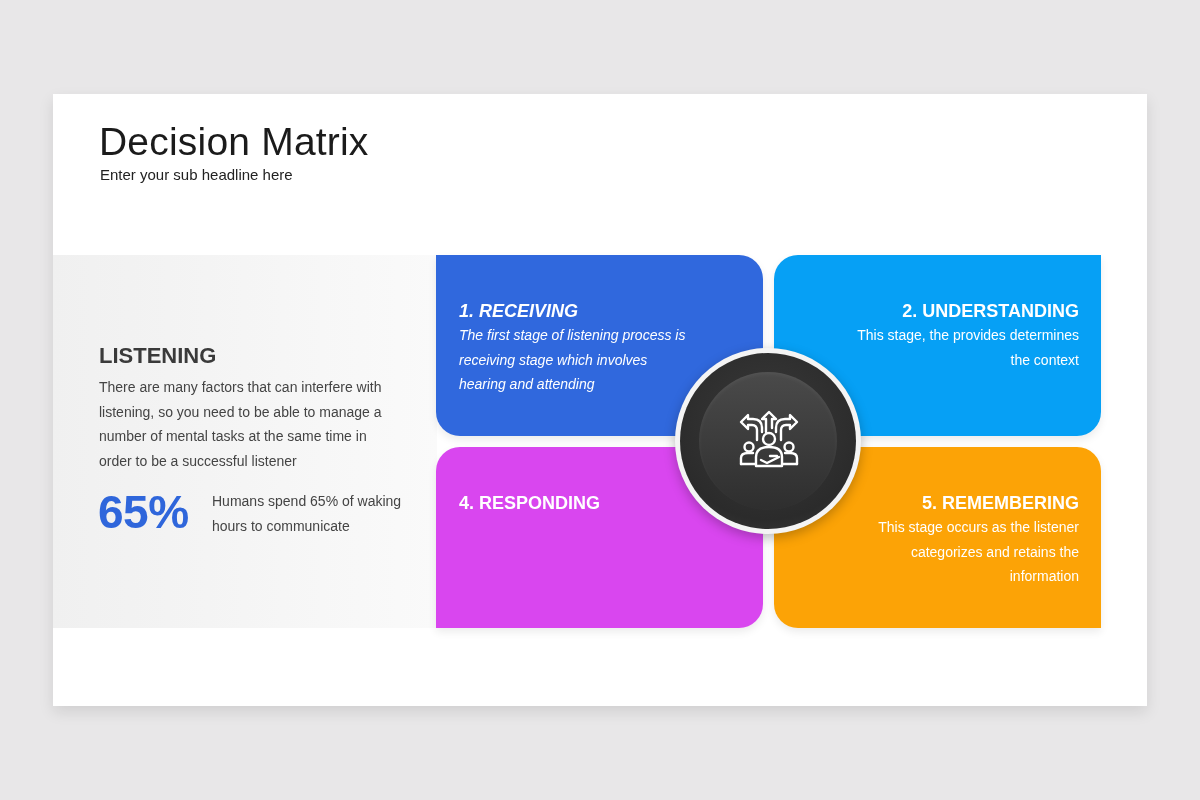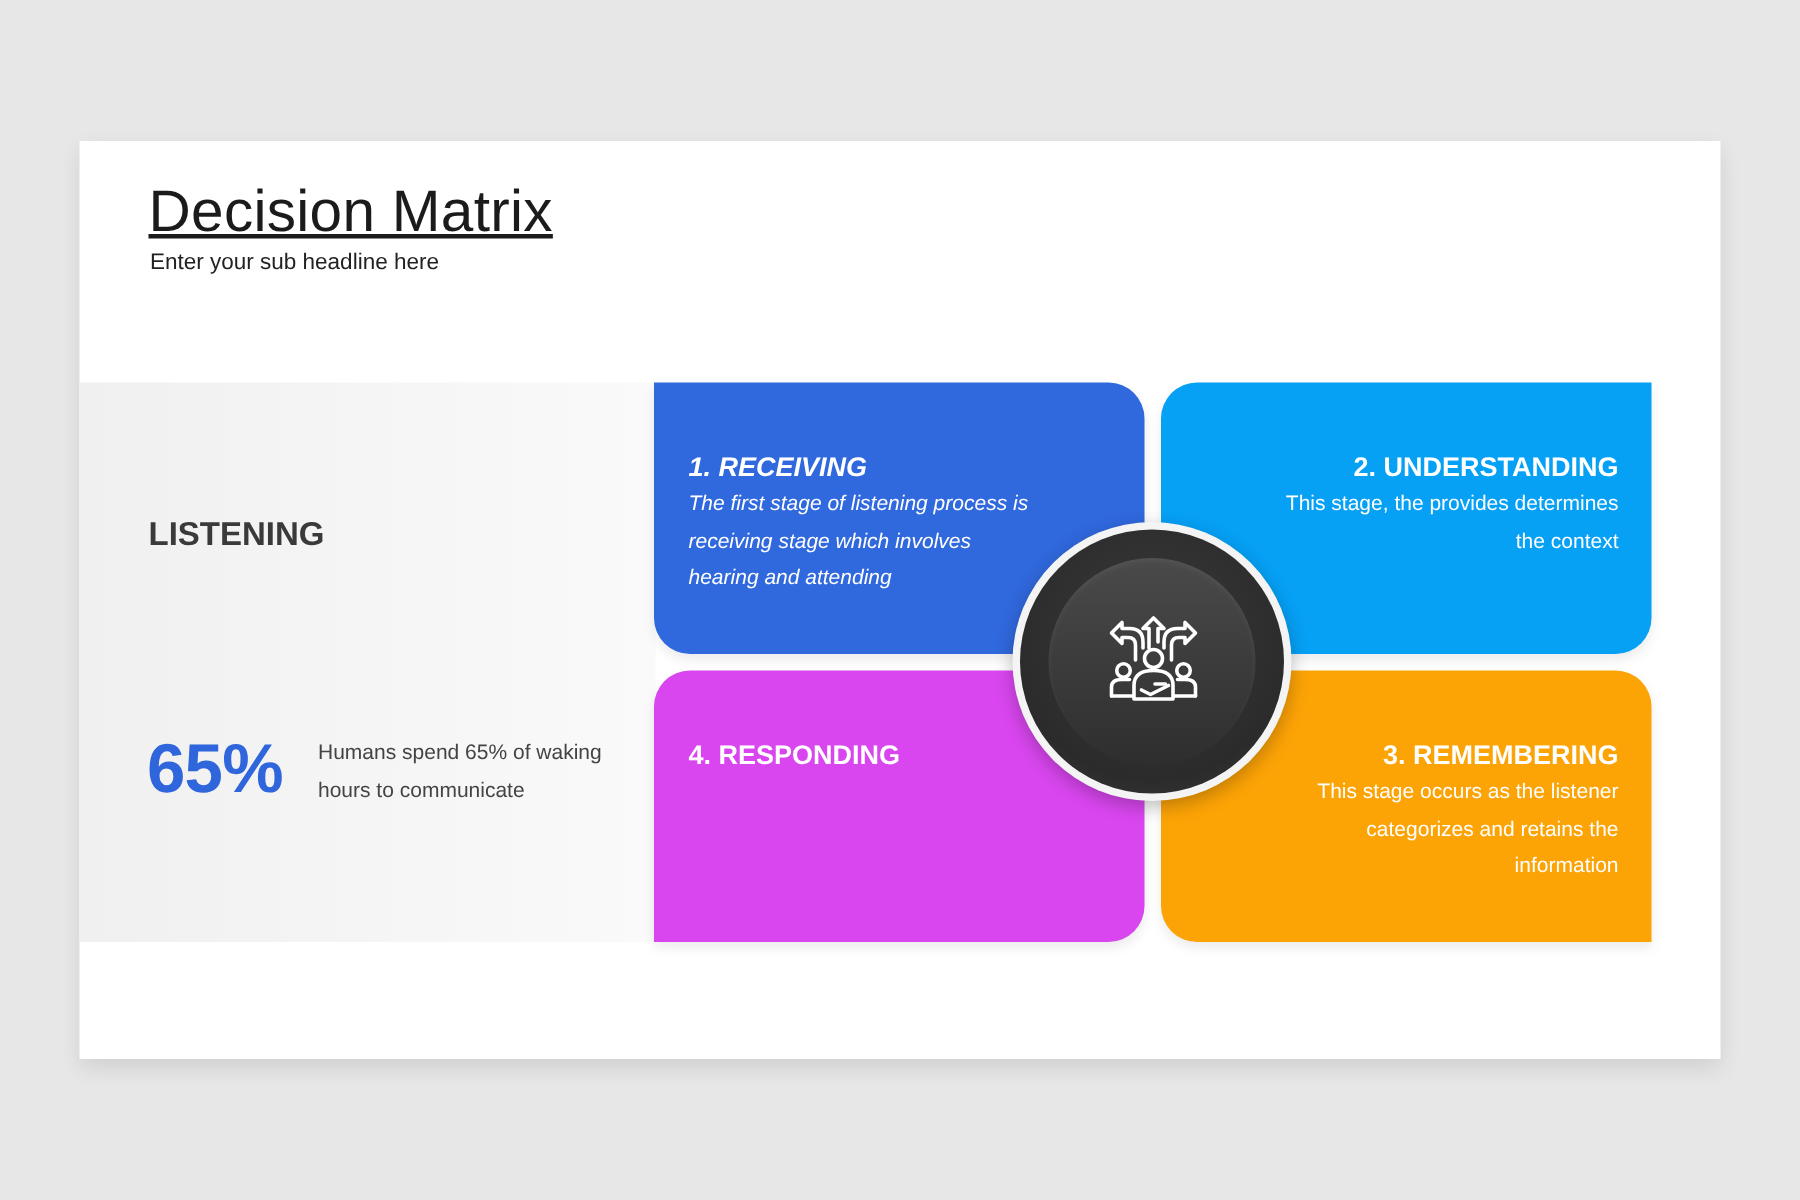--- a/index.html
+++ b/index.html
@@ -13,21 +13,20 @@
   .slide {
     position: absolute; left: 53px; top: 94px;
     width: 1094px; height: 612px;
     background: #ffffff;
     box-shadow: 0 6px 14px rgba(0,0,0,0.10);
   }
   .title {
     position: absolute; left: 46px; top: 26px;
     font-size: 39px; color: #1b1b1b; font-weight: 400;
     letter-spacing: 0.2px;
-    text-decoration: underline;
   }
   .subtitle {
     position: absolute; left: 47px; top: 72px;
     font-size: 15px; color: #222;
   }
   .left-panel {
     position: absolute; left: 0; top: 161px;
     width: 384px; height: 373px;
     background: linear-gradient(90deg, #f0f0f0 0%, #fafafa 100%);
   }
@@ -95,40 +94,41 @@
 </style>
 </head>
 <body>
 
 <div class="slide">
   <div class="title">Decision Matrix</div>
   <div class="subtitle">Enter your sub headline here</div>
 
   <div class="left-panel">
     <div class="section-title">LISTENING</div>
+    <div class="section-body">There are many factors that can interfere with listening, so you need to be able to manage a number of mental tasks at the same time in order to be a successful listener</div>
     <div class="stat-value">65%</div>
     <div class="stat-desc">Humans spend 65% of waking hours to communicate</div>
   </div>
 
   <div class="card left card-receiving">
     <div class="card-title">1. RECEIVING</div>
     <div class="card-body">The first stage of listening process is receiving stage which involves hearing and attending</div>
   </div>
 
   <div class="card right card-understanding">
     <div class="card-title">2. UNDERSTANDING</div>
     <div class="card-body">This stage, the provides determines the context</div>
   </div>
 
   <div class="card left card-responding">
     <div class="card-title">4. RESPONDING</div>
   </div>
 
   <div class="card right card-remembering">
-    <div class="card-title">3. REMEMBERING</div>
+    <div class="card-title">5. REMEMBERING</div>
     <div class="card-body">This stage occurs as the listener categorizes and retains the information</div>
   </div>
 
   <div class="hub">
     <div class="hub-outer">
       <div class="hub-inner">
         <svg class="hub-icon" viewBox="0 0 60 62" fill="none" stroke="#ffffff" stroke-width="2.4" stroke-linejoin="round" stroke-linecap="round">
 
           <path d="M27 22 V9 H23 L30 2 L37 9 H33 V18"></path>
 

